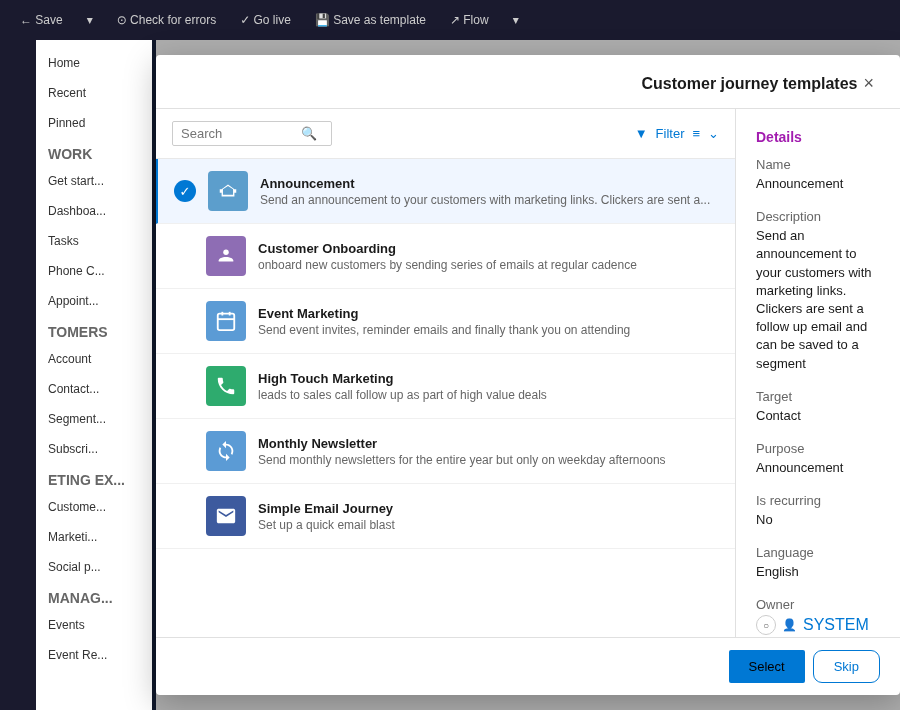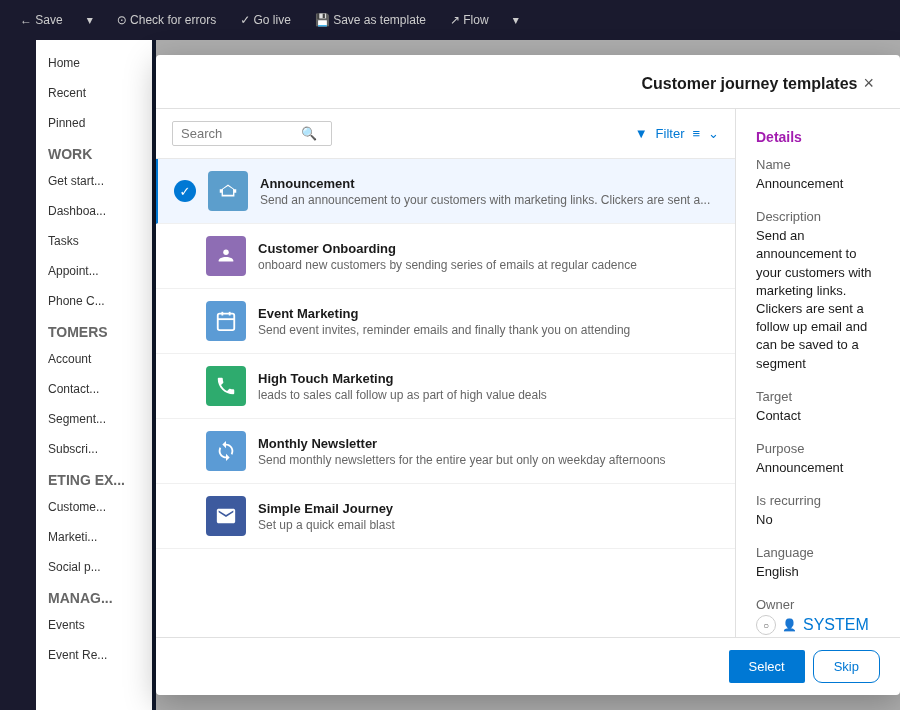--- a/index.html
+++ b/index.html
@@ -309,21 +309,21 @@
     .modal-footer {
       padding: 12px 20px;
       border-top: 1px solid #e0e0e0;
       display: flex;
       justify-content: flex-end;
       gap: 8px;
     }
 
     .btn-select {
       background: #0078d4;
-      color: #ffffff;
+      color: #000000;
       border: none;
       padding: 8px 20px;
       font-size: 13px;
       border-radius: 2px;
       cursor: pointer;
       font-weight: 500;
     }
 
     .btn-skip {
       background: white;
@@ -354,22 +354,22 @@
   <div class="app-layout">
     <div class="sidebar"></div>
     <div class="main-nav">
       <div class="nav-item">Home</div>
       <div class="nav-item">Recent</div>
       <div class="nav-item">Pinned</div>
       <div class="nav-section">Work</div>
       <div class="nav-item">Get start...</div>
       <div class="nav-item">Dashboa...</div>
       <div class="nav-item">Tasks</div>
+      <div class="nav-item">Phone C...</div>
       <div class="nav-item">Appoint...</div>
-      <div class="nav-item">Phone C...</div>
       <div class="nav-section">tomers</div>
       <div class="nav-item">Account</div>
       <div class="nav-item">Contact...</div>
       <div class="nav-item">Segment...</div>
       <div class="nav-item">Subscri...</div>
       <div class="nav-section">eting ex...</div>
       <div class="nav-item">Custome...</div>
       <div class="nav-item">Marketi...</div>
       <div class="nav-item">Social p...</div>
       <div class="nav-section">manag...</div>

